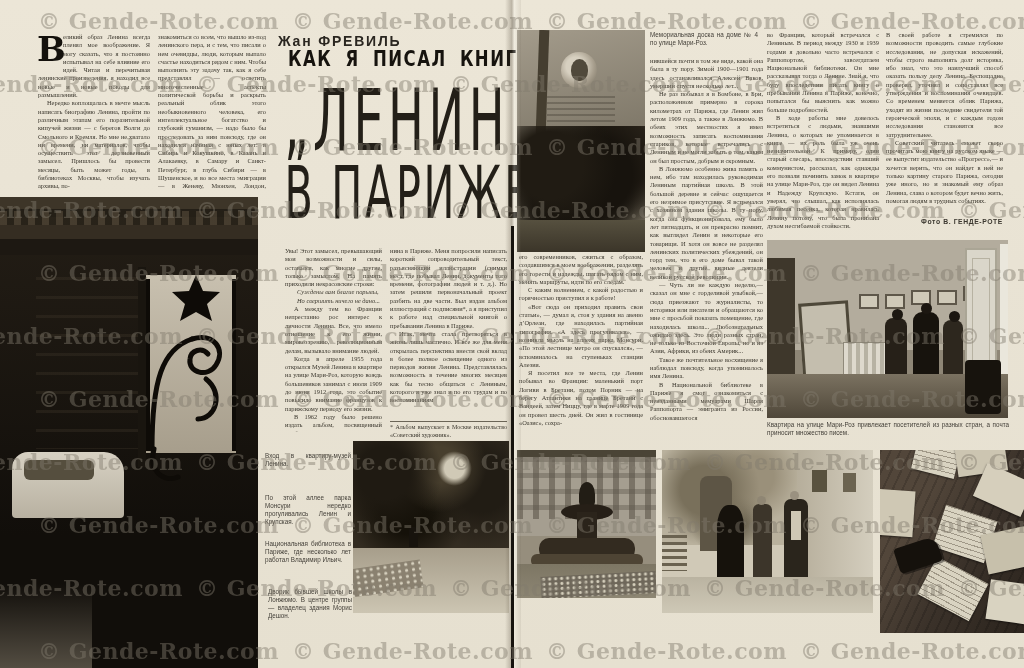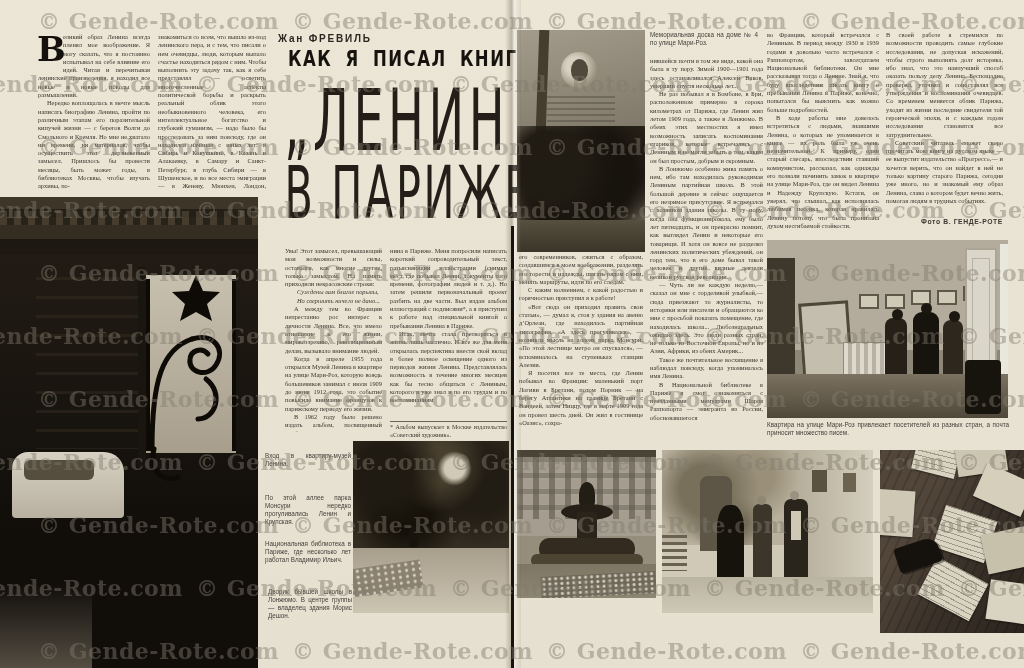--- a/index.html
+++ b/index.html
@@ -26,21 +26,21 @@
   #colD{left:519px;top:253px;width:124px;height:193px;}
   #colA-caption{position:absolute;left:650px;top:31px;width:108px;}
   #credit{position:absolute;left:886px;top:218px;width:117px;text-align:right;
     font-family:"Liberation Sans",sans-serif;font-size:6.8px;letter-spacing:.6px;
     color:#3b372f;font-weight:bold;}
   .dropcap{position:absolute;left:37px;top:30px;width:25px;
     font-family:"DejaVu Serif",serif;font-weight:bold;font-size:34px;line-height:38px;
     color:#14110c;z-index:2;}
   
   #byline{position:absolute;left:278px;top:33px;font-family:"Liberation Sans",sans-serif;
-    font-weight:bold;font-size:10px;letter-spacing:1.8px;color:#2a2620;text-align:right;}
+    font-weight:bold;font-size:14px;letter-spacing:1.8px;color:#2a2620;text-align:right;}
   #kicker{position:absolute;left:288px;top:47px;font-family:"DejaVu Sans",sans-serif;
     font-weight:bold;font-size:16.5px;letter-spacing:1.5px;word-spacing:6px;color:#16130e;
     transform:scaleY(1.25);transform-origin:left top;white-space:nowrap;}
   #title1{position:absolute;left:272px;top:72px;width:238px;text-align:center;
     font-family:"DejaVu Sans",sans-serif;font-size:53px;letter-spacing:5px;color:#231f18;
     transform:scale(0.9,1.6);transform-origin:center top;white-space:nowrap;}
   #title2{position:absolute;left:270px;top:150px;width:240px;text-align:center;
     font-family:"DejaVu Sans",sans-serif;font-size:47px;letter-spacing:3px;color:#231f18;
     transform:scale(0.88,1.55);transform-origin:center top;white-space:nowrap;}
   

